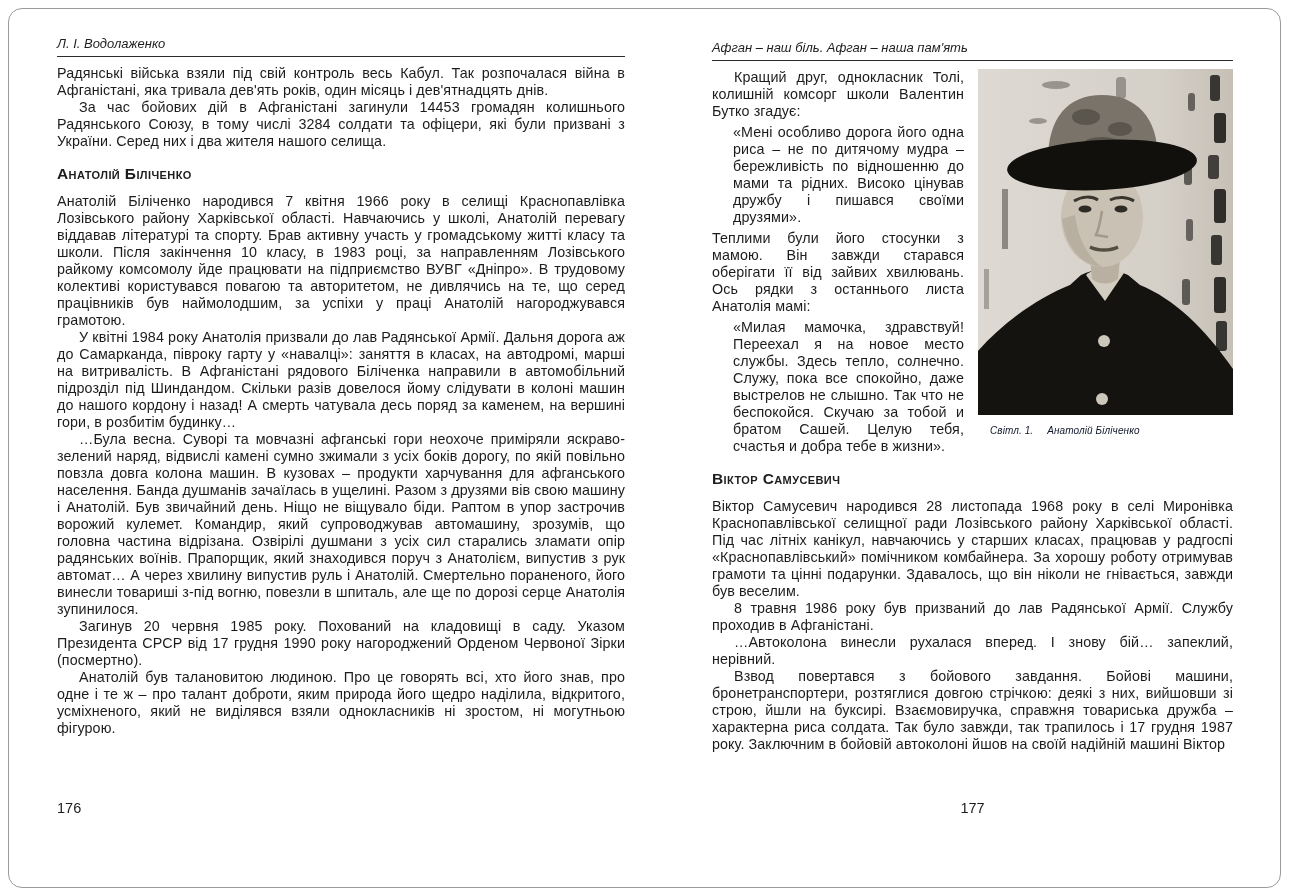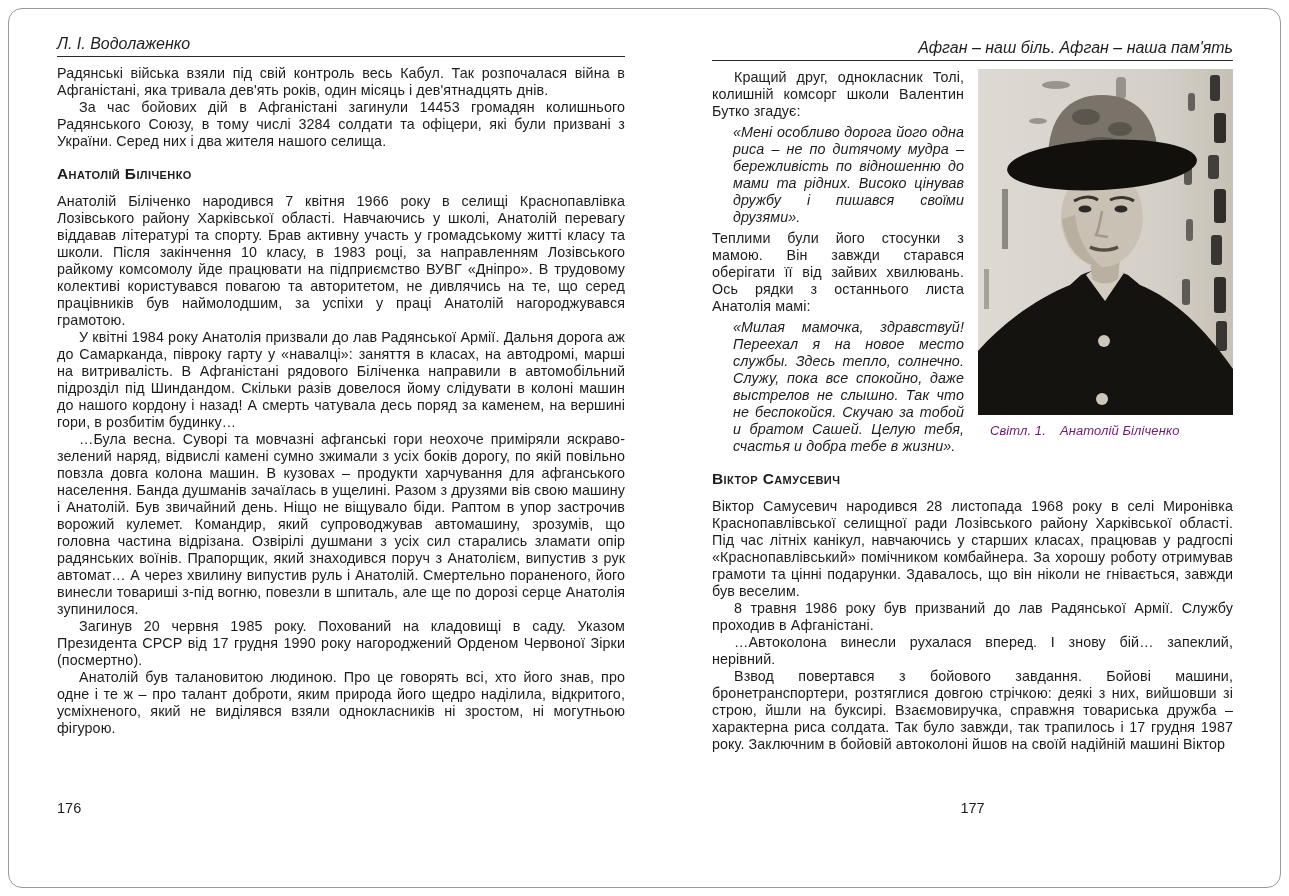--- a/index.html
+++ b/index.html
@@ -9,41 +9,41 @@
     color:#1c1c1c;overflow:hidden;
   }
   .frame{
     position:absolute;left:8px;top:8px;width:1271px;height:878px;
     border:1px solid #9a9a9a;border-radius:14px;background:#fff;
   }
   .page{position:absolute;top:36px;}
   .page-left{left:57px;width:568px;}
   .page-right{left:712px;width:521px;top:40px;}
   .running-head{
-    font-style:italic;font-size:16px;line-height:15px;color:#1e1e1e;
+    font-style:italic;font-size:13px;line-height:15px;color:#1e1e1e;
     border-bottom:1.5px solid #2b2b2b;padding-bottom:5px;
   }
-  .running-head.right{text-align:right;}
+  .running-head.right{}
   .body-text{
     margin-top:8px;font-size:14.3px;line-height:17px;text-align:justify;
     letter-spacing:0.1px;
   }
   .body-text p{margin:0;}
   p.ind{text-indent:22px;}
   h3.sect{
     font-size:15.5px;font-weight:bold;font-variant-caps:small-caps;
     letter-spacing:0.4px;margin:15px 0 11px 0;text-align:left;text-indent:0;
   }
-  .quote{font-style:italic;margin:4px 0;padding-left:21px;text-align:justify;}
+  .quote{margin:4px 0;padding-left:21px;text-align:justify;}
   .rp-top{position:relative;min-height:386px;}
   .rp-col{width:252px;}
   .rp-photo{position:absolute;top:0;right:0;width:255px;}
   .rp-photo svg{display:block;width:255px;height:346px;background:#d6d2cb;}
   .caption{
-    font-style:italic;font-size:13px;color:#701a75;margin-top:7px;
+    font-style:italic;font-size:10px;color:#0f172a;margin-top:7px;
     padding-left:12px;display:flex;gap:14px;white-space:nowrap;
   }
   .pagenum{position:absolute;top:800px;font-size:14.5px;color:#1c1c1c;}
   .pagenum.left{left:57px;}
   .pagenum.right{left:712px;width:521px;text-align:center;}
 </style>
 </head>
 <body>
 
 <div class="frame"></div>

